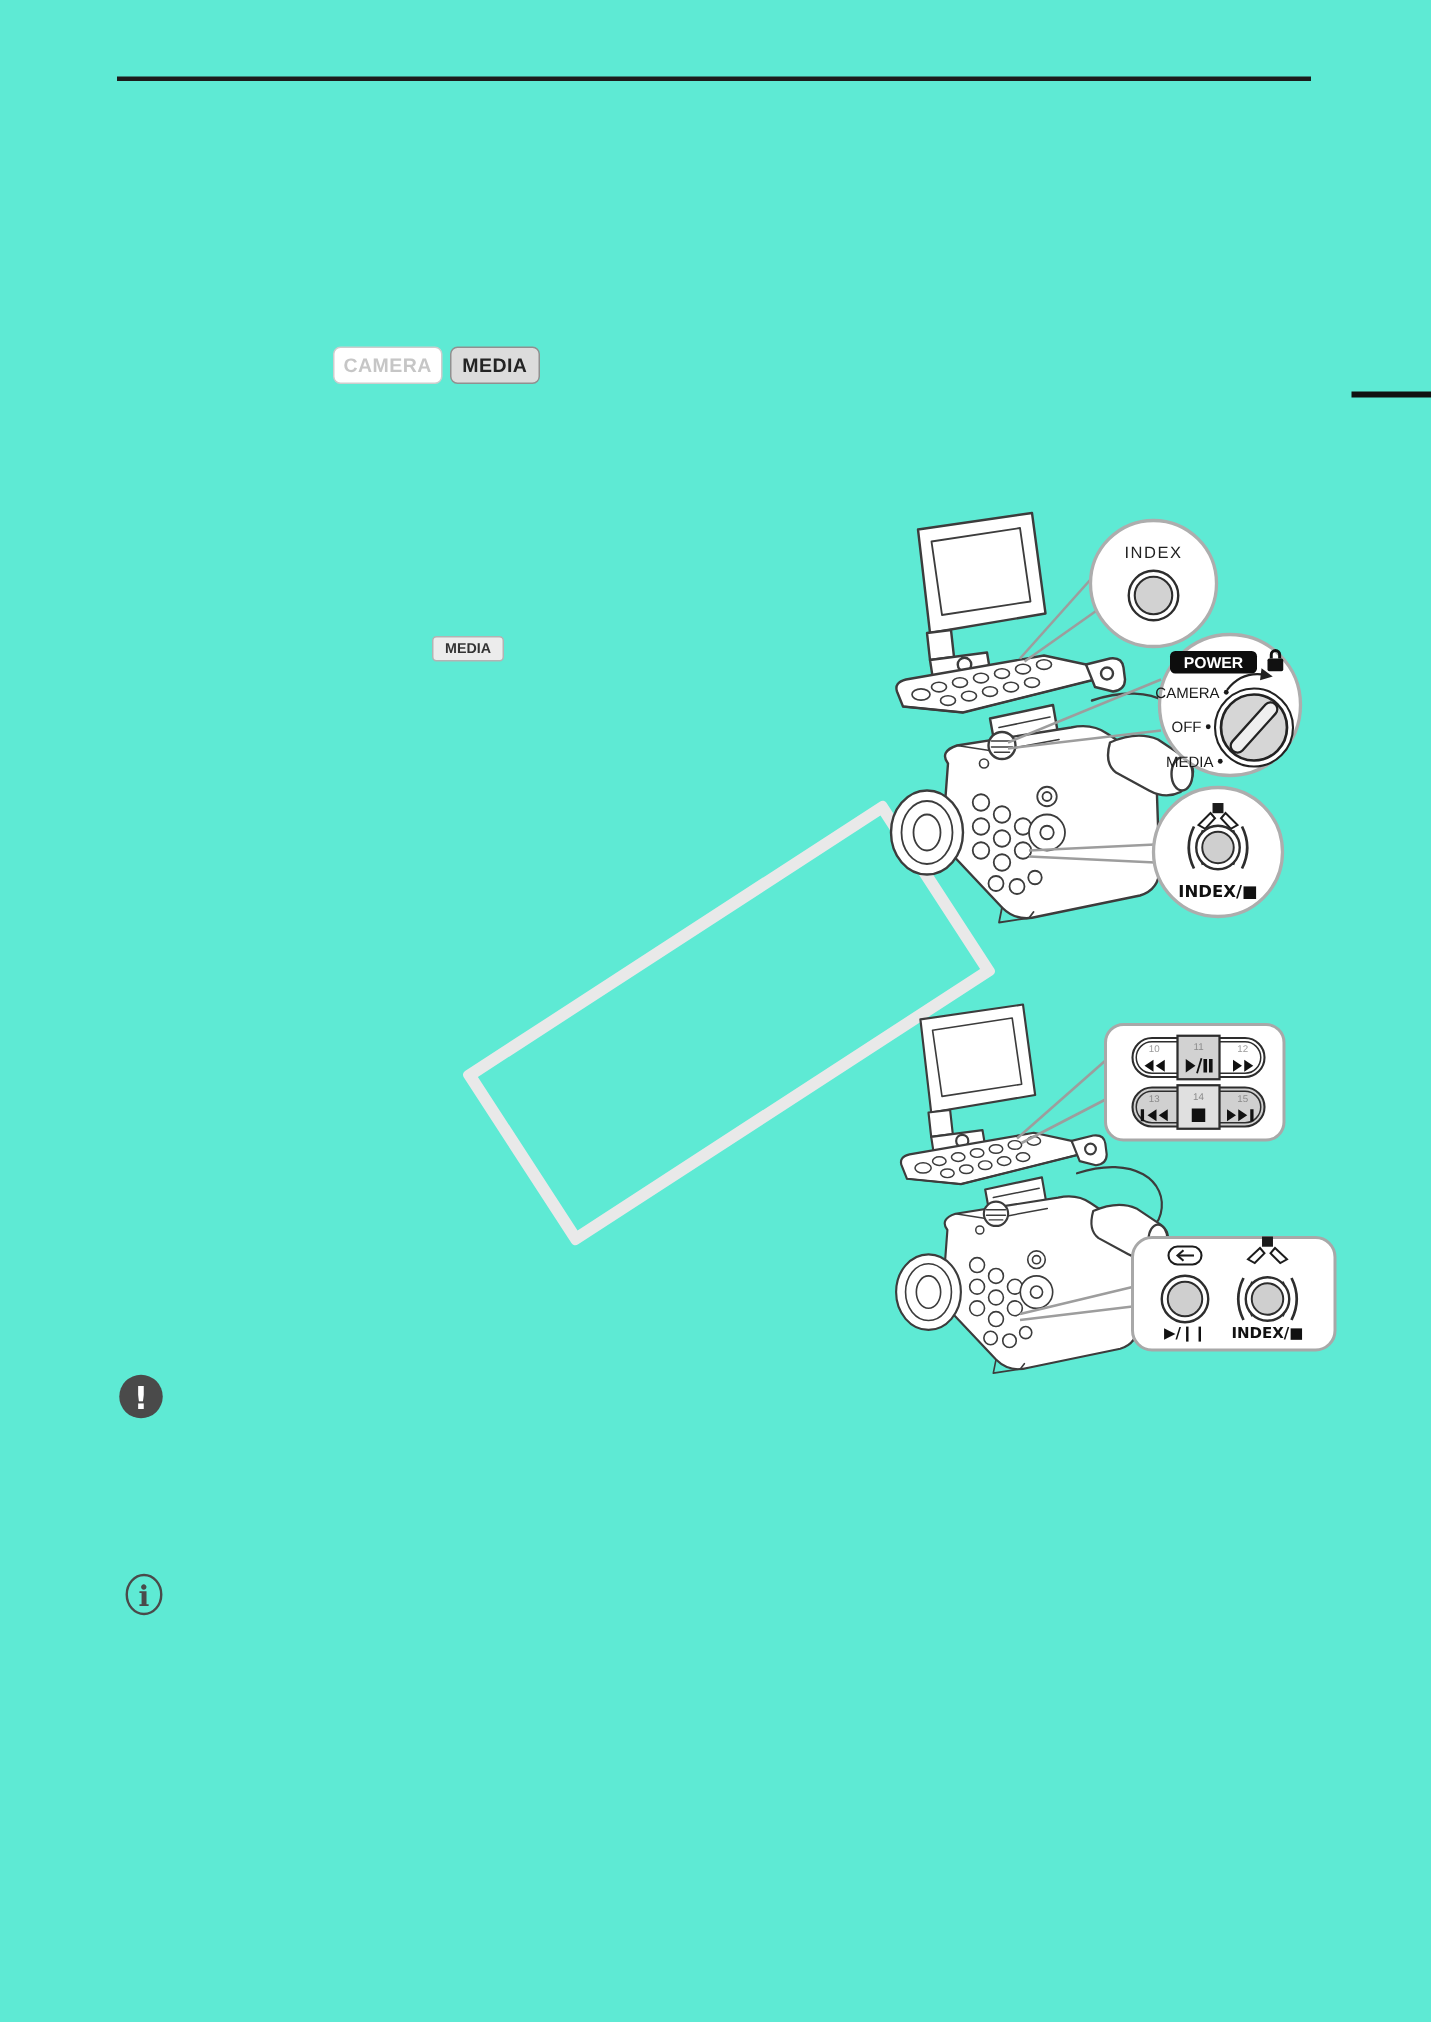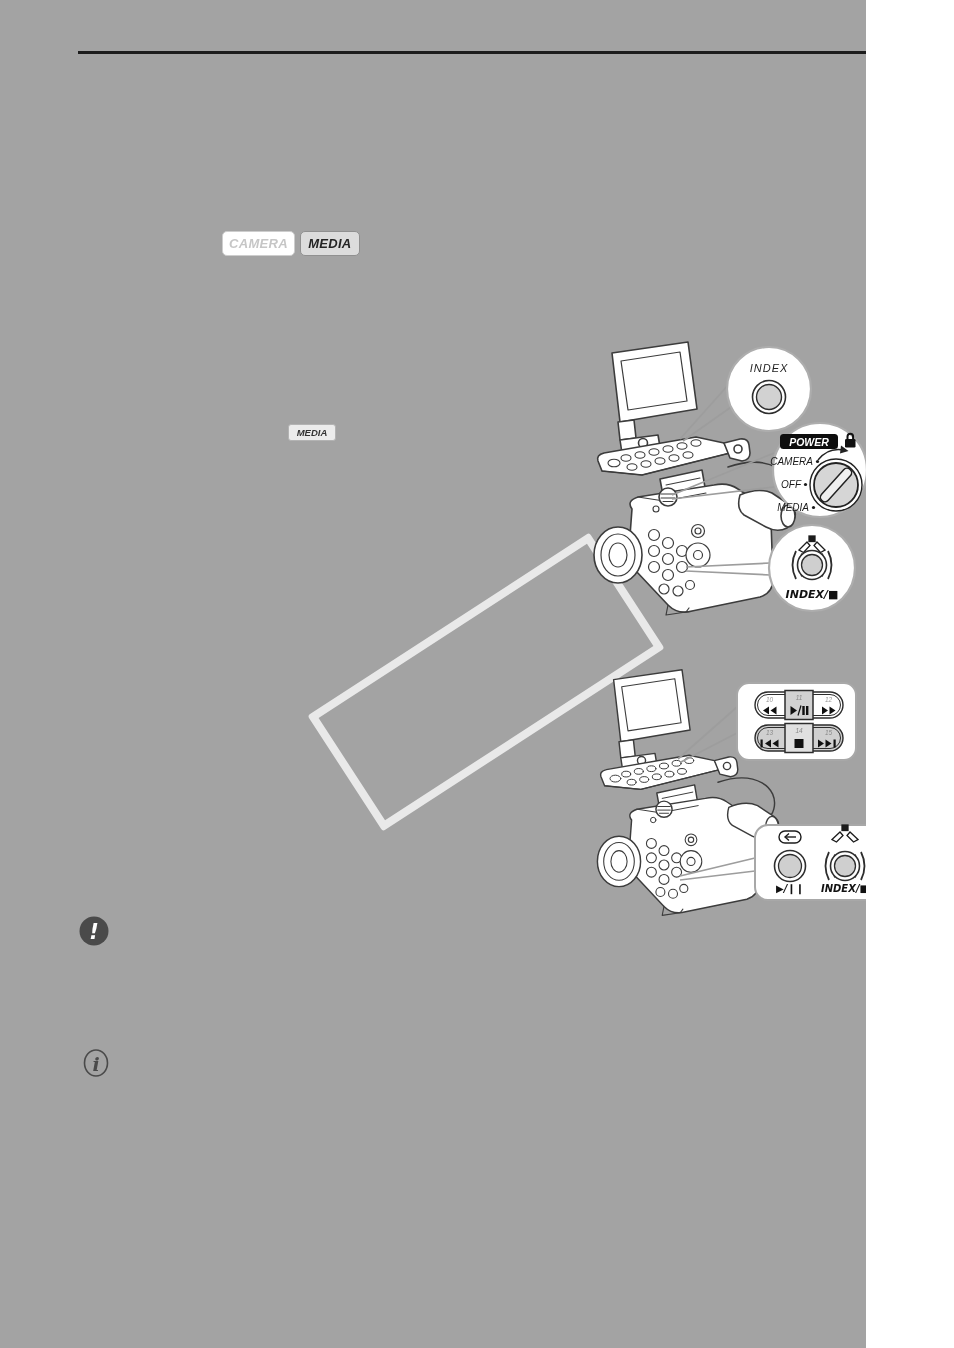--- a/index.html
+++ b/index.html
@@ -1,17 +1,17 @@
 <!DOCTYPE html>
 <html><head>
 <meta charset="utf-8">
 <style>
   html,body{margin:0;padding:0;background:#fff;}
-  .page{position:relative;width:866px;height:1348px;background:#a3a3a3;overflow:hidden;
-        font-family:"Liberation Sans",sans-serif;font-style:italic;}
+  .page{position:relative;width:954px;height:1348px;background:#5eead4;overflow:hidden;
+        font-family:"Liberation Sans",sans-serif;}
   .abs{position:absolute;}
   .top-rule{left:78px;top:51px;width:796px;height:2.5px;background:#1c1c1c;}
   .edge-mark{left:901px;top:261px;width:53px;height:3.5px;background:#111;}
 
   .badge-row{left:222px;top:231px;display:flex;gap:5px;}
   .badge{height:25px;min-width:60px;display:flex;align-items:center;justify-content:center;
          border-radius:5px;font-size:13px;font-weight:bold;letter-spacing:.3px;padding:0 6px;box-sizing:border-box;}
   .badge.inactive{border:1.5px solid #cdcdcd;color:#c6c6c6;background:#fff;}
   .badge.active{border:1.5px solid #909090;color:#242424;background:#dcdcdc;}
   .badge-small{left:288px;top:424px;height:17px;min-width:48px;display:flex;align-items:center;justify-content:center;

